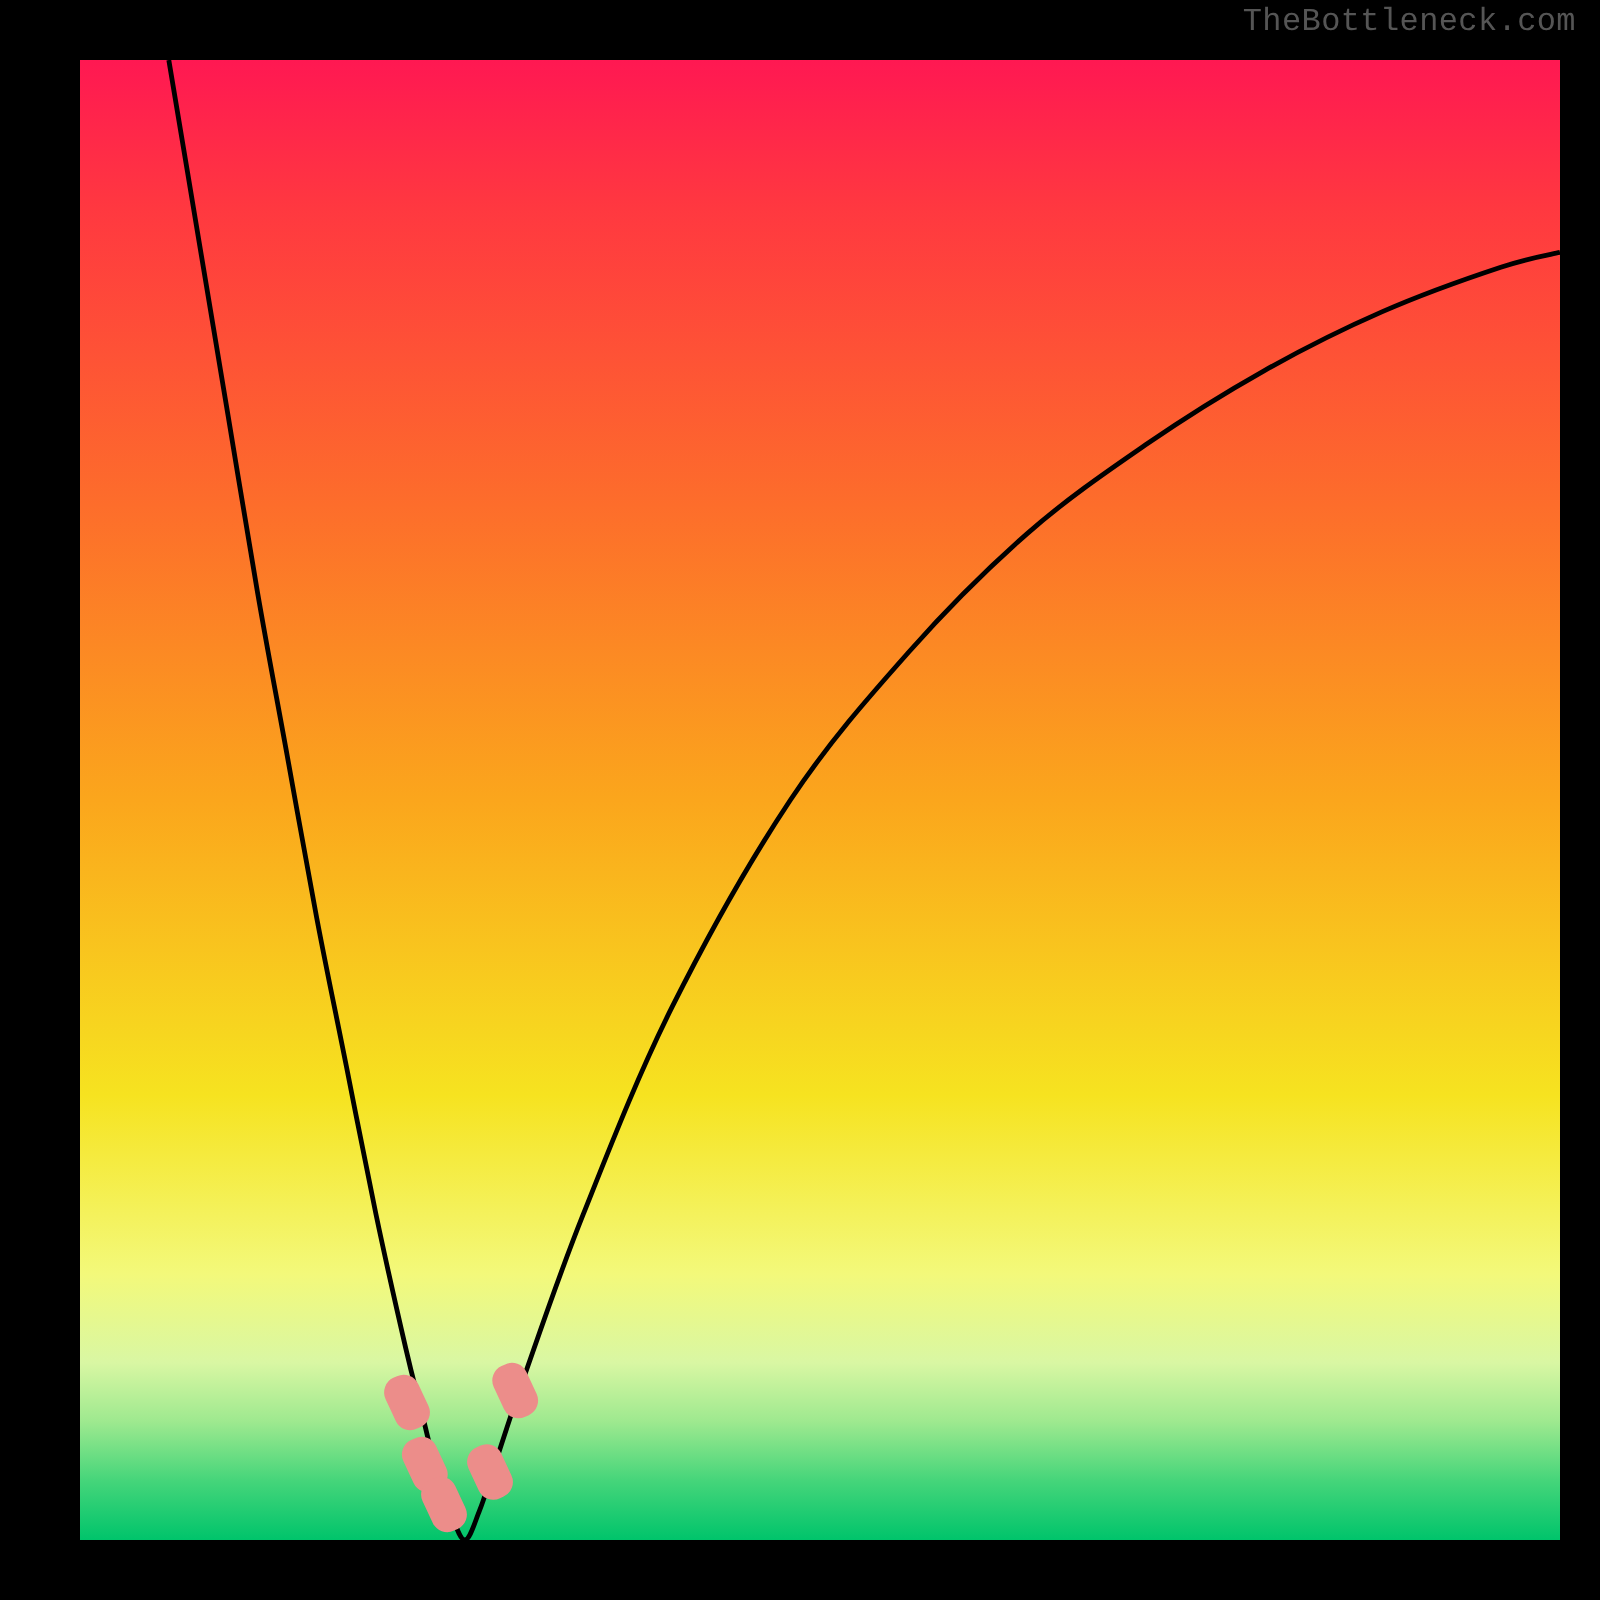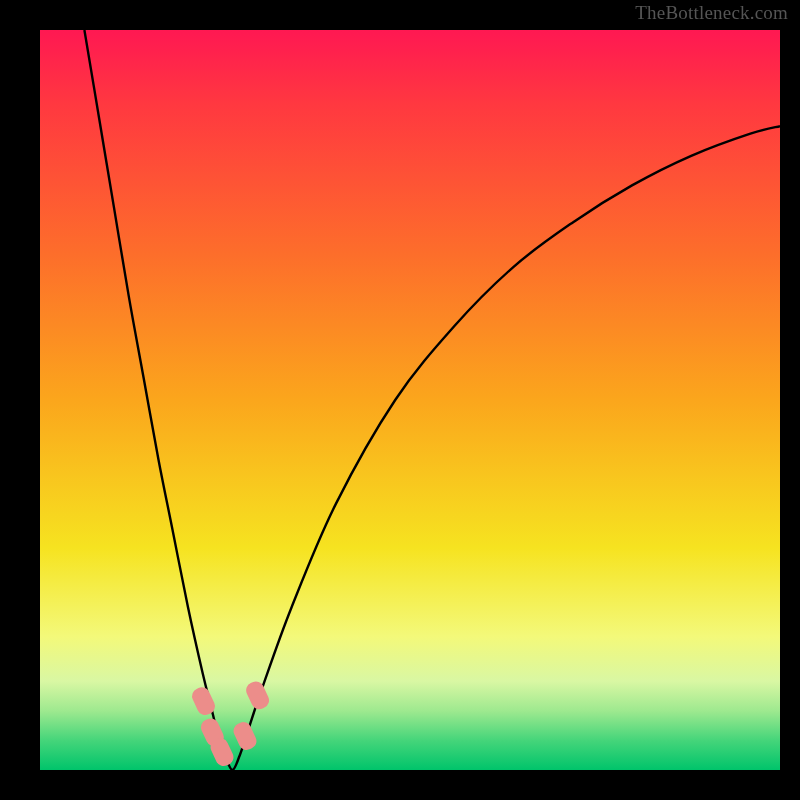--- a/index.html
+++ b/index.html
@@ -24,22 +24,22 @@
     top: 30px;
     width: 740px;
     height: 740px;
     overflow: hidden;
   }
   .watermark {
     position: absolute;
     top: 2px;
     right: 12px;
     color: #555;
-    font-family: Liberation Serif, serif;
-    font-size: 19px;
+    font-family: Liberation Mono, monospace;
+    font-size: 16px;
     letter-spacing: 0.2px;
     z-index: 10;
   }
   svg {
     display: block;
   }
 </style>
 </head>
 <body>
 

